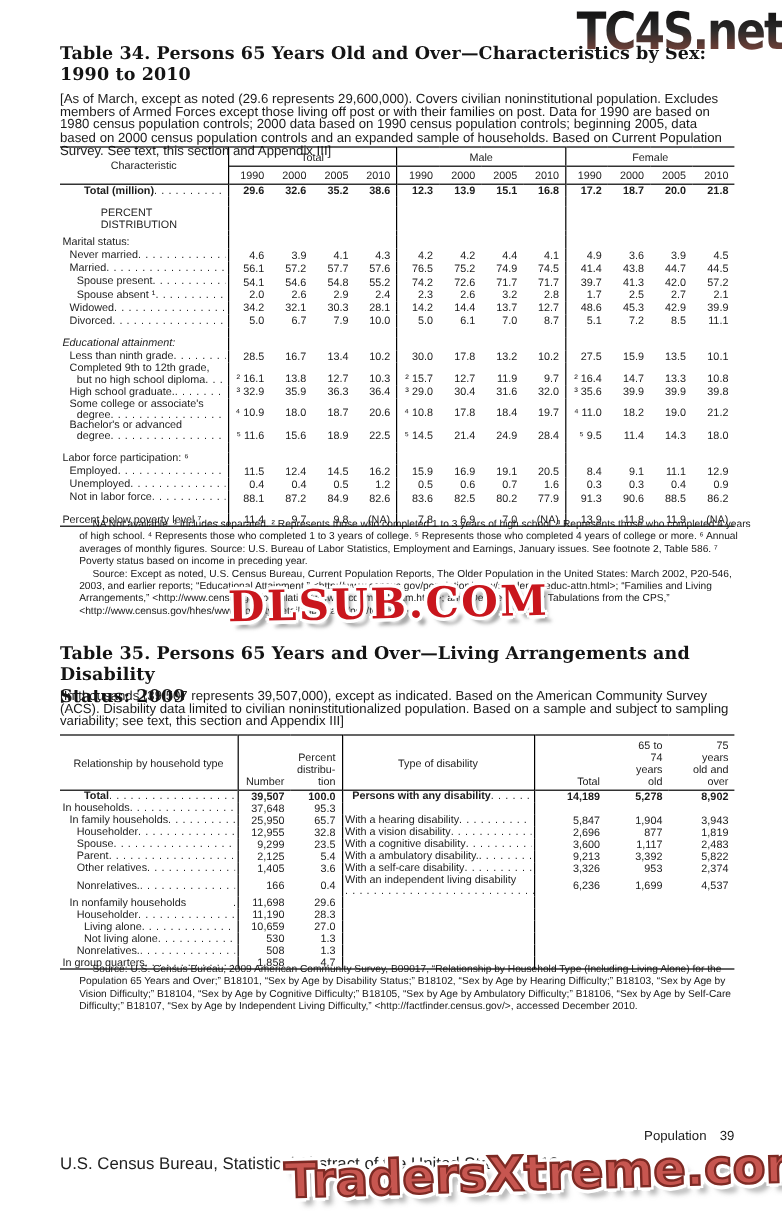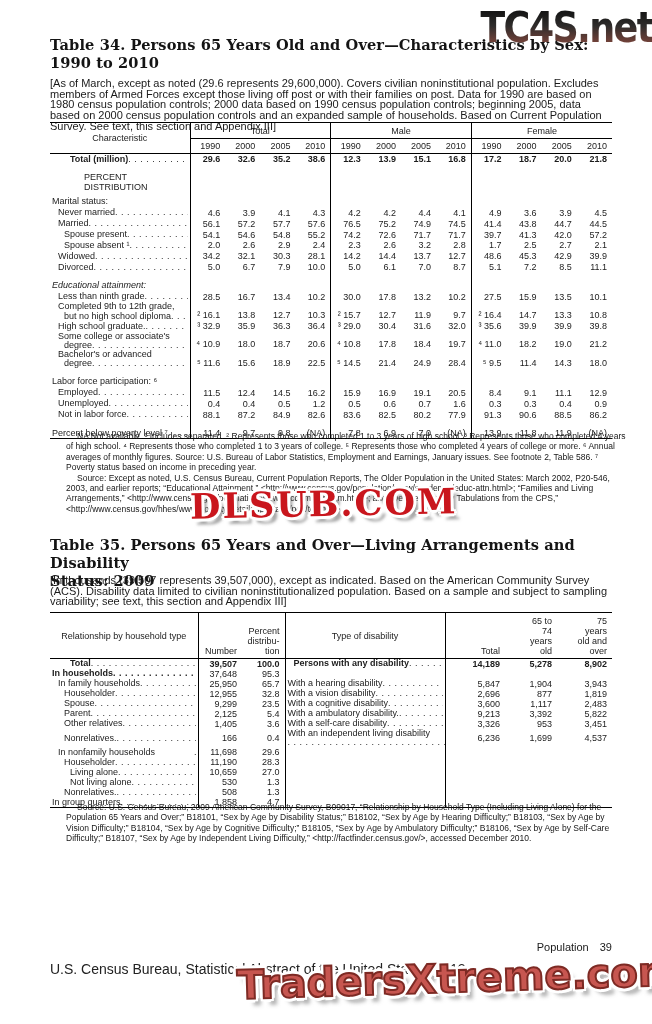--- a/index.html
+++ b/index.html
@@ -667,21 +667,21 @@
               <span class="txt b">Persons with any disability</span>
               <span class="dots"></span>
             </div>
           </td>
           <td class="num vl b">14,189</td>
           <td class="num b">5,278</td>
           <td class="num b">8,902</td>
         </tr>
         <tr>
           <td class="lab">
-            <div class="lr dotted" style="padding-left: 2px; font-weight: bold;">
+            <div class="lr dotted" style="padding-left: 2px;">
               <span class="txt">In households</span>
               <span class="dots"></span>
             </div>
           </td>
           <td class="num vl">37,648</td>
           <td class="num">95.3</td>
           <td class="lab vl"></td>
           <td class="num vl"></td>
           <td class="num"></td>
           <td class="num"></td>
@@ -772,21 +772,21 @@
           <td class="num vl">1,405</td>
           <td class="num">3.6</td>
           <td class="lab vl">
             <div class="lr dotted" style="padding-left: 2px;">
               <span class="txt">With a self-care disability</span>
               <span class="dots"></span>
             </div>
           </td>
           <td class="num vl">3,326</td>
           <td class="num">953</td>
-          <td class="num">3,451</td>
+          <td class="num">2,374</td>
         </tr>
         <tr>
           <td class="lab">
             <div class="lr dotted" style="padding-left: 14px;">
               <span class="txt">Nonrelatives.</span>
               <span class="dots"></span>
             </div>
           </td>
           <td class="num vl">166</td>
           <td class="num">0.4</td>

